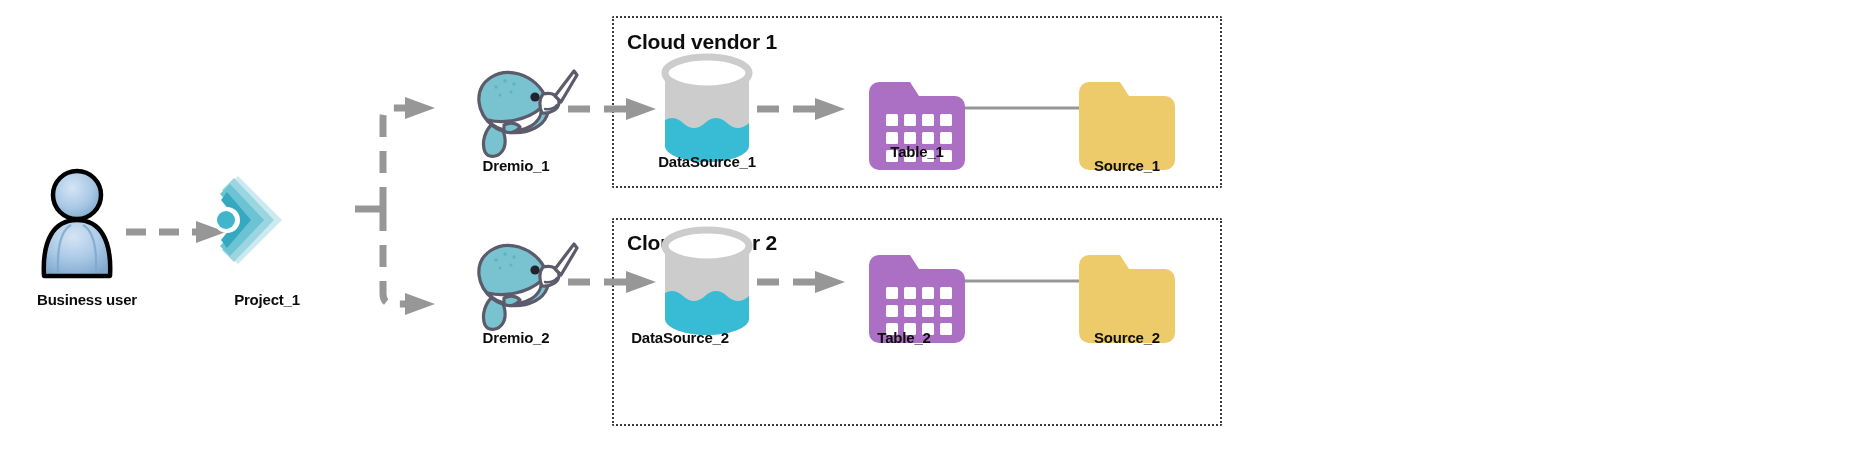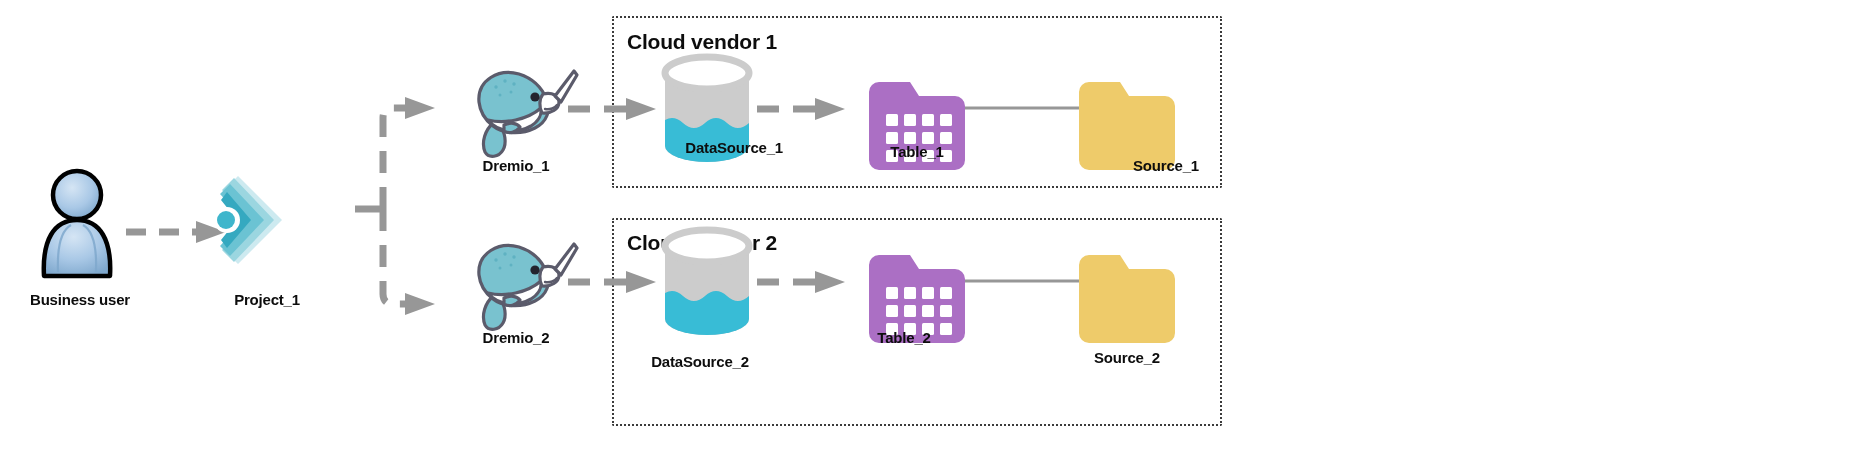--- a/index.html
+++ b/index.html
@@ -130,21 +130,21 @@
       </defs>
 
       <path d="M 6 108 C 4 72 16 52 39 52 C 62 52 74 72 72 108 Z" fill="url(#bodyg)" stroke="#000000" stroke-width="4.5" stroke-linejoin="round"></path>
 
       <path d="M 20 104 C 19 78 24 62 33 57" fill="none" stroke="#7fa8cd" stroke-width="2.2" opacity="0.85"></path>
       <path d="M 58 104 C 59 78 54 62 45 57" fill="none" stroke="#7fa8cd" stroke-width="2.2" opacity="0.85"></path>
 
       <circle cx="39" cy="27" r="24" fill="url(#headg)" stroke="#000000" stroke-width="4.5"></circle>
     </svg>
   </div>
-  <div class="label" style="left:4px; top:292px; width:152px;">Business user</div>
+  <div class="label" style="left:11px; top:292px; width:152px;">Business user</div>
 
   <div class="node" style="left:212px; top:172px; width:78px; height:96px;">
     <svg width="78" height="96" viewBox="0 0 78 96">
 
       <path d="M 26 4 L 70 48 L 26 92 L 12 78 L 42 48 L 12 18 Z" fill="#cdeaf0"></path>
 
       <path d="M 16 6 L 56 48 L 16 90 L 4 78 L 32 48 L 4 18 Z" fill="#9bd6e0" transform="translate(6,0)"></path>
 
       <path d="M 10 12 L 44 48 L 10 84 L 0 74 L 24 48 L 0 22 Z" fill="#6bc3d3" transform="translate(8,0)"></path>
 
@@ -204,21 +204,21 @@
 
       <path d="M 4 16 L 4 89 A 42 16 0 0 0 88 89 L 88 16 Z" fill="#cccccc"></path>
 
       <g clip-path="url(#cylclip1)">
         <path d="M 0 66 Q 11 56 22 66 T 44 66 T 66 66 T 88 66 L 92 66 L 92 106 L 0 106 Z" fill="#38bcd6"></path>
       </g>
 
       <ellipse cx="46" cy="16" rx="42" ry="16" fill="#ffffff" stroke="#cccccc" stroke-width="7"></ellipse>
     </svg>
   </div>
-  <div class="label" style="left:631px; top:140px; width:152px;text-align:right;">DataSource_1</div>
+  <div class="label" style="left:631px; top:154px; width:152px;">DataSource_1</div>
 
   <div class="node" style="left:869px; top:82px; width:96px; height:88px;">
     <svg width="96" height="88" viewBox="0 0 96 88">
       <path d="M 10 0 L 41 0 L 50 14 L 86 14 A 10 10 0 0 1 96 24 L 96 78
                A 10 10 0 0 1 86 88 L 10 88 A 10 10 0 0 1 0 78 L 0 10
                A 10 10 0 0 1 10 0 Z" fill="#ab6fc4"></path>
       <g fill="#ffffff">
         <rect x="17" y="32" width="12" height="12" rx="1.5"></rect>
         <rect x="35" y="32" width="12" height="12" rx="1.5"></rect>
         <rect x="53" y="32" width="12" height="12" rx="1.5"></rect>
@@ -236,21 +236,21 @@
   </div>
   <div class="label" style="left:841px; top:144px; width:152px;">Table_1</div>
 
   <div class="node" style="left:1079px; top:82px; width:96px; height:88px;">
     <svg width="96" height="88" viewBox="0 0 96 88">
       <path d="M 10 0 L 41 0 L 50 14 L 86 14 A 10 10 0 0 1 96 24 L 96 78
                A 10 10 0 0 1 86 88 L 10 88 A 10 10 0 0 1 0 78 L 0 10
                A 10 10 0 0 1 10 0 Z" fill="#eecb6a"></path>
     </svg>
   </div>
-  <div class="label" style="left:1090px; top:158px; width:152px;">Source_1</div>
+  <div class="label" style="left:1051px; top:158px; width:152px;">Source_1</div>
 
   <div class="node" style="left:455px; top:235px; width:122px; height:98px;">
     <svg width="122" height="98" viewBox="0 0 122 98">
       <g stroke="#5b5b6b" stroke-width="3.2" stroke-linejoin="round" stroke-linecap="round">
         <path d="M 39 60 C 30 68 26 80 30 90 C 34 97 44 95 48 88
                  C 52 81 50 70 45 64 Z" fill="#79c2cf"></path>
         <path d="M 24 40 C 22 18 44 6 64 12 C 80 17 88 28 92 38
                  C 96 48 92 60 80 66 C 66 73 48 72 38 64
                  C 29 57 25 50 24 40 Z" fill="#79c2cf"></path>
         <path d="M 33 58 C 42 70 62 72 76 64 C 84 59 87 52 86 46
@@ -280,21 +280,21 @@
           <path d="M 4 16 L 4 89 A 42 16 0 0 0 88 89 L 88 16 Z"></path>
         </clipPath>
       </defs>
       <path d="M 4 16 L 4 89 A 42 16 0 0 0 88 89 L 88 16 Z" fill="#cccccc"></path>
       <g clip-path="url(#cylclip2)">
         <path d="M 0 66 Q 11 56 22 66 T 44 66 T 66 66 T 88 66 L 92 66 L 92 106 L 0 106 Z" fill="#38bcd6"></path>
       </g>
       <ellipse cx="46" cy="16" rx="42" ry="16" fill="#ffffff" stroke="#cccccc" stroke-width="7"></ellipse>
     </svg>
   </div>
-  <div class="label" style="left:624px; top:330px; width:152px;margin-top:24px;">DataSource_2</div>
+  <div class="label" style="left:604px; top:330px; width:152px;">DataSource_2</div>
 
   <div class="node" style="left:869px; top:255px; width:96px; height:88px;">
     <svg width="96" height="88" viewBox="0 0 96 88">
       <path d="M 10 0 L 41 0 L 50 14 L 86 14 A 10 10 0 0 1 96 24 L 96 78
                A 10 10 0 0 1 86 88 L 10 88 A 10 10 0 0 1 0 78 L 0 10
                A 10 10 0 0 1 10 0 Z" fill="#ab6fc4"></path>
       <g fill="#ffffff">
         <rect x="17" y="32" width="12" height="12" rx="1.5"></rect>
         <rect x="35" y="32" width="12" height="12" rx="1.5"></rect>
         <rect x="53" y="32" width="12" height="12" rx="1.5"></rect>
@@ -312,15 +312,15 @@
   </div>
   <div class="label" style="left:828px; top:330px; width:152px;">Table_2</div>
 
   <div class="node" style="left:1079px; top:255px; width:96px; height:88px;">
     <svg width="96" height="88" viewBox="0 0 96 88">
       <path d="M 10 0 L 41 0 L 50 14 L 86 14 A 10 10 0 0 1 96 24 L 96 78
                A 10 10 0 0 1 86 88 L 10 88 A 10 10 0 0 1 0 78 L 0 10
                A 10 10 0 0 1 10 0 Z" fill="#eecb6a"></path>
     </svg>
   </div>
-  <div class="label" style="left:1051px; top:330px; width:152px;margin-top:20px;">Source_2</div>
+  <div class="label" style="left:1051px; top:330px; width:152px;">Source_2</div>
 
 </div>
 
 </body></html>

